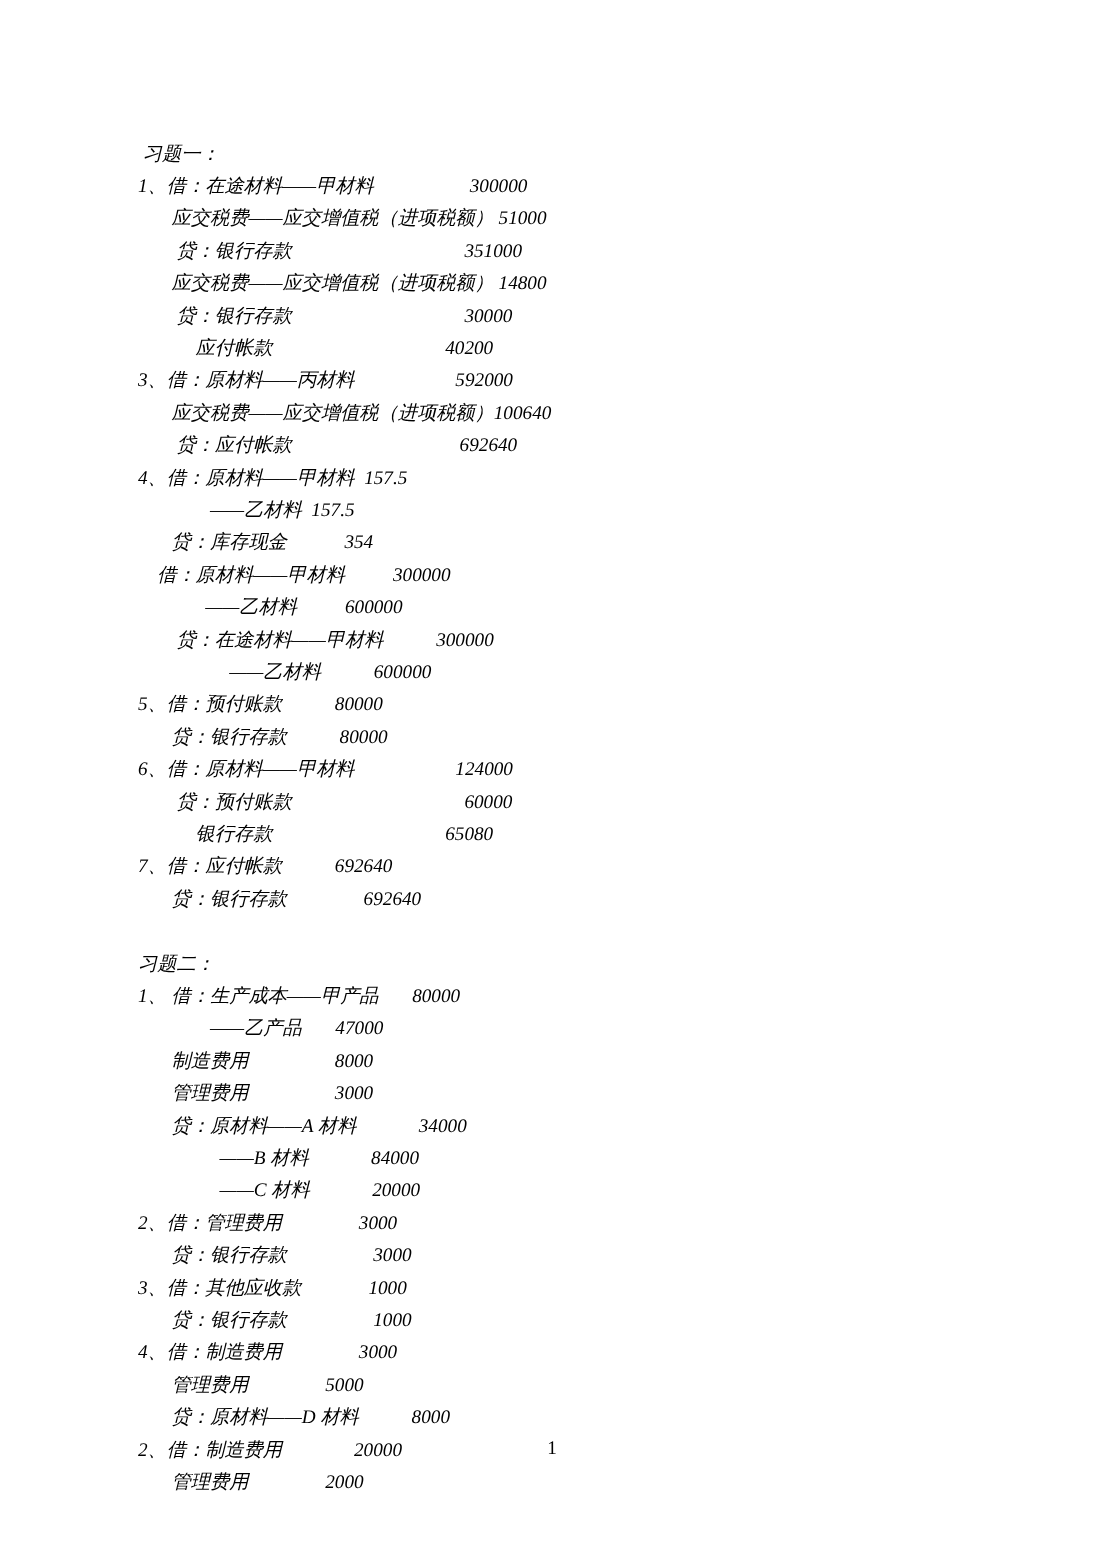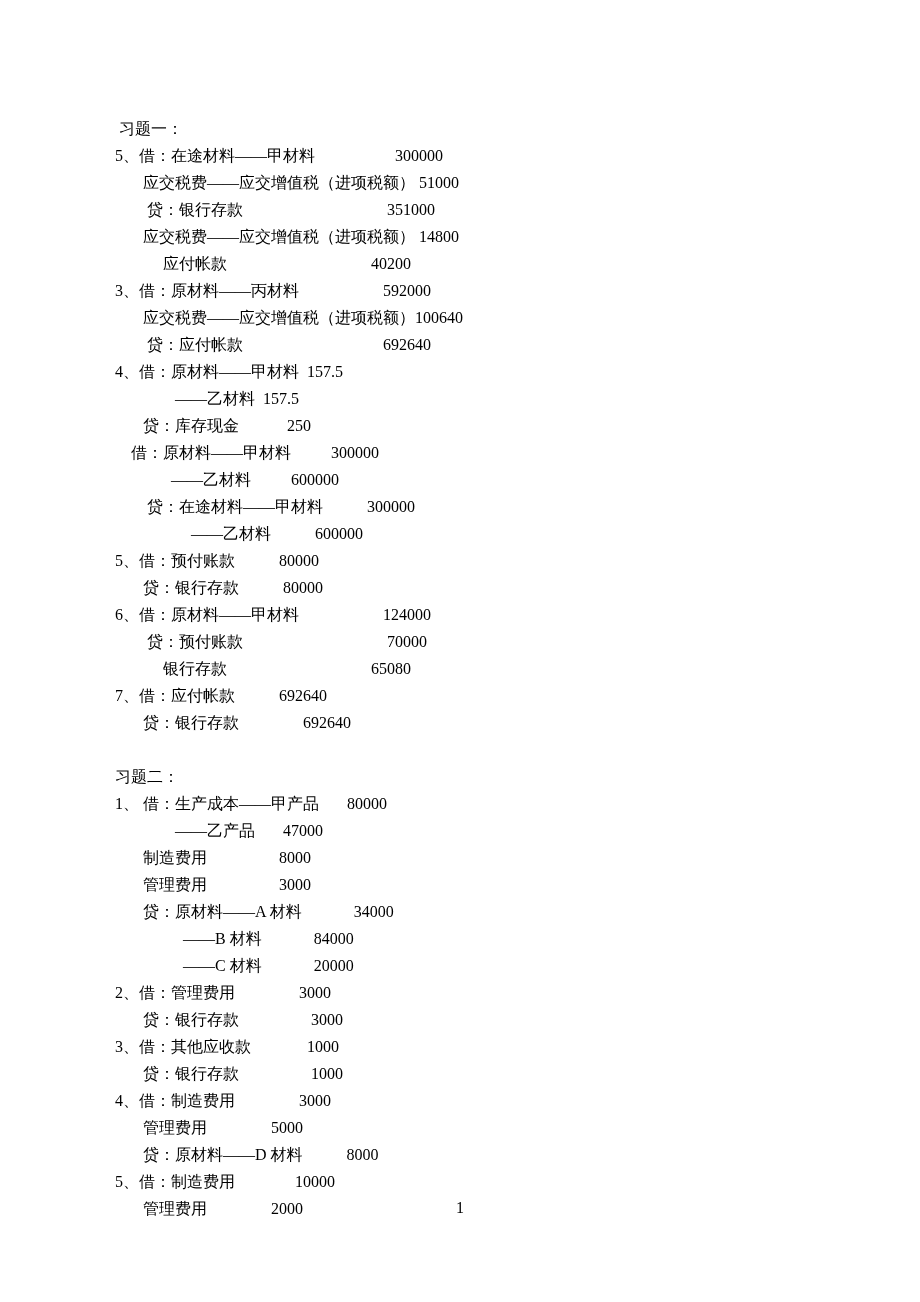--- a/index.html
+++ b/index.html
@@ -9,73 +9,75 @@
       font-family: "SimSun", "宋体", serif;
       font-size: 16px;
       color: #000;
       width: 920px;
       height: 1302px;
       position: relative;
     }
     .page {
       padding: 115px 115px 0 115px;
       line-height: 27px;
+      font-style: italic;
     }
     .line {
       white-space: pre;
     }
     .page-number {
       position: absolute;
       bottom: 85px;
       left: 0;
       right: 0;
       text-align: center;
       font-size: 16px;
     }
   </style>
 </head>
 <body>
 
 <div class="page">
   <div class="line"> 习题一：</div>
-  <div class="line">5、借：在途材料——甲材料                    300000</div>
+  <div class="line">1、借：在途材料——甲材料                    300000</div>
   <div class="line">       应交税费——应交增值税（进项税额） 51000</div>
   <div class="line">        贷：银行存款                                    351000</div>
   <div class="line">       应交税费——应交增值税（进项税额） 14800</div>
+  <div class="line">        贷：银行存款                                    30000</div>
   <div class="line">            应付帐款                                    40200</div>
   <div class="line">3、借：原材料——丙材料                     592000</div>
   <div class="line">       应交税费——应交增值税（进项税额）100640</div>
   <div class="line">        贷：应付帐款                                   692640</div>
   <div class="line">4、借：原材料——甲材料  157.5</div>
   <div class="line">               ——乙材料  157.5</div>
-  <div class="line">       贷：库存现金            250</div>
+  <div class="line">       贷：库存现金            354</div>
   <div class="line">    借：原材料——甲材料          300000</div>
   <div class="line">              ——乙材料          600000</div>
   <div class="line">        贷：在途材料——甲材料           300000</div>
   <div class="line">                   ——乙材料           600000</div>
   <div class="line">5、借：预付账款           80000</div>
   <div class="line">       贷：银行存款           80000</div>
   <div class="line">6、借：原材料——甲材料                     124000</div>
-  <div class="line">        贷：预付账款                                    70000</div>
+  <div class="line">        贷：预付账款                                    60000</div>
   <div class="line">            银行存款                                    65080</div>
   <div class="line">7、借：应付帐款           692640</div>
   <div class="line">       贷：银行存款                692640</div>
   <div class="line">&nbsp;</div>
   <div class="line">习题二：</div>
   <div class="line">1、 借：生产成本——甲产品       80000</div>
   <div class="line">               ——乙产品       47000</div>
   <div class="line">       制造费用                  8000</div>
   <div class="line">       管理费用                  3000</div>
   <div class="line">       贷：原材料——A 材料             34000</div>
   <div class="line">                 ——B 材料             84000</div>
   <div class="line">                 ——C 材料             20000</div>
   <div class="line">2、借：管理费用                3000</div>
   <div class="line">       贷：银行存款                  3000</div>
   <div class="line">3、借：其他应收款              1000</div>
   <div class="line">       贷：银行存款                  1000</div>
   <div class="line">4、借：制造费用                3000</div>
   <div class="line">       管理费用                5000</div>
   <div class="line">       贷：原材料——D 材料           8000</div>
-  <div class="line">5、借：制造费用               10000</div>
+  <div class="line">2、借：制造费用               20000</div>
   <div class="line">       管理费用                2000</div>
 </div>
 
 <div class="page-number">1</div>
 
 </body></html>

